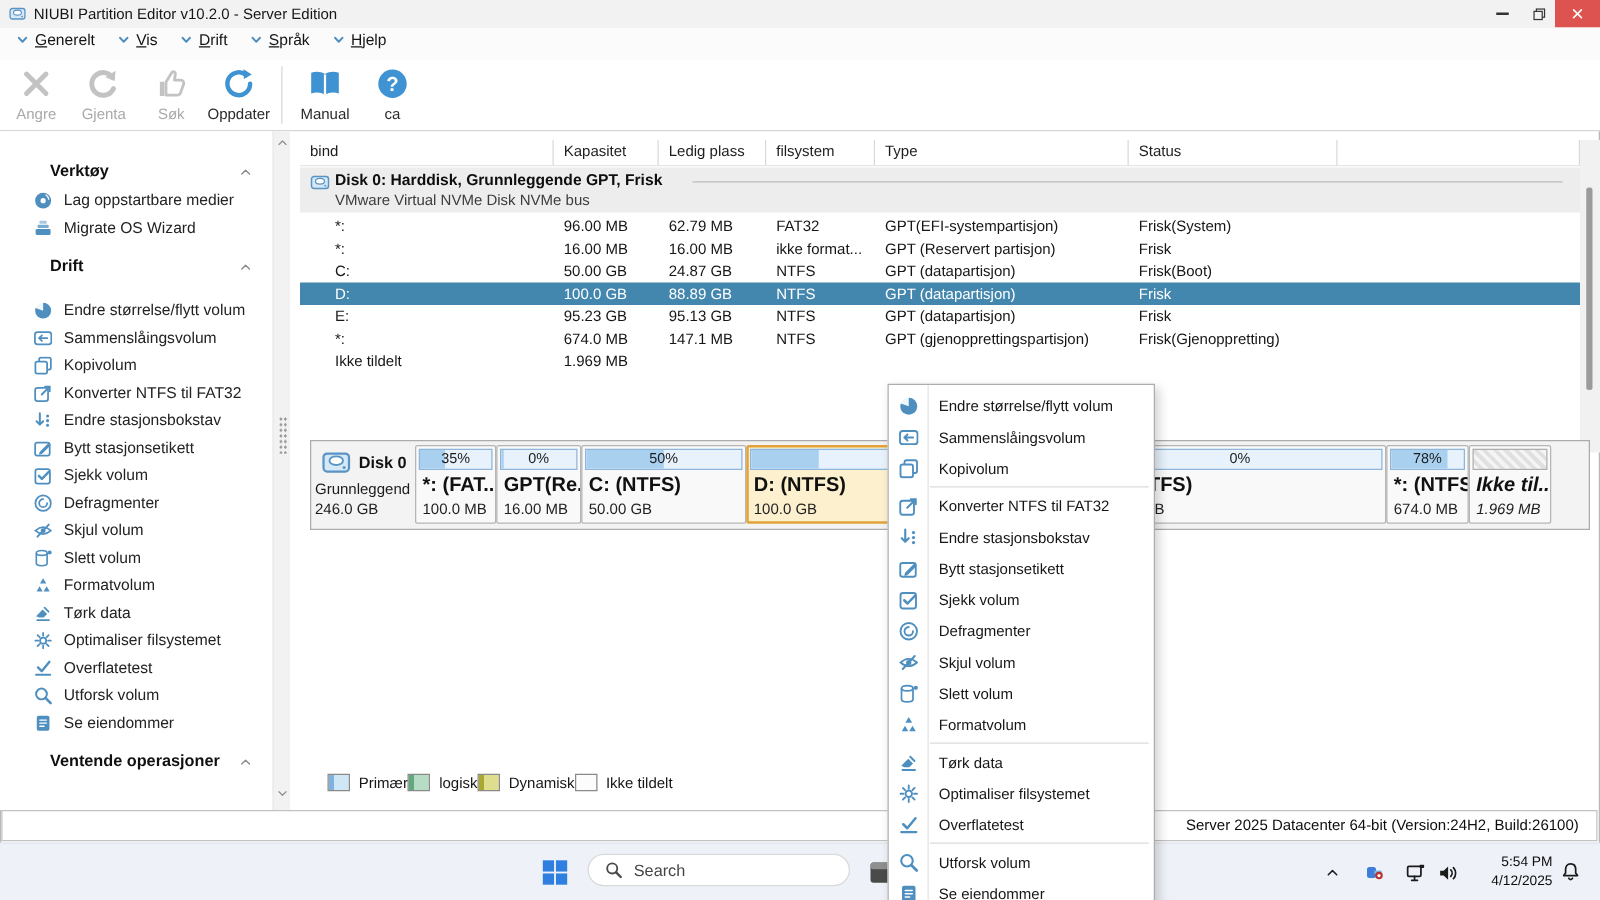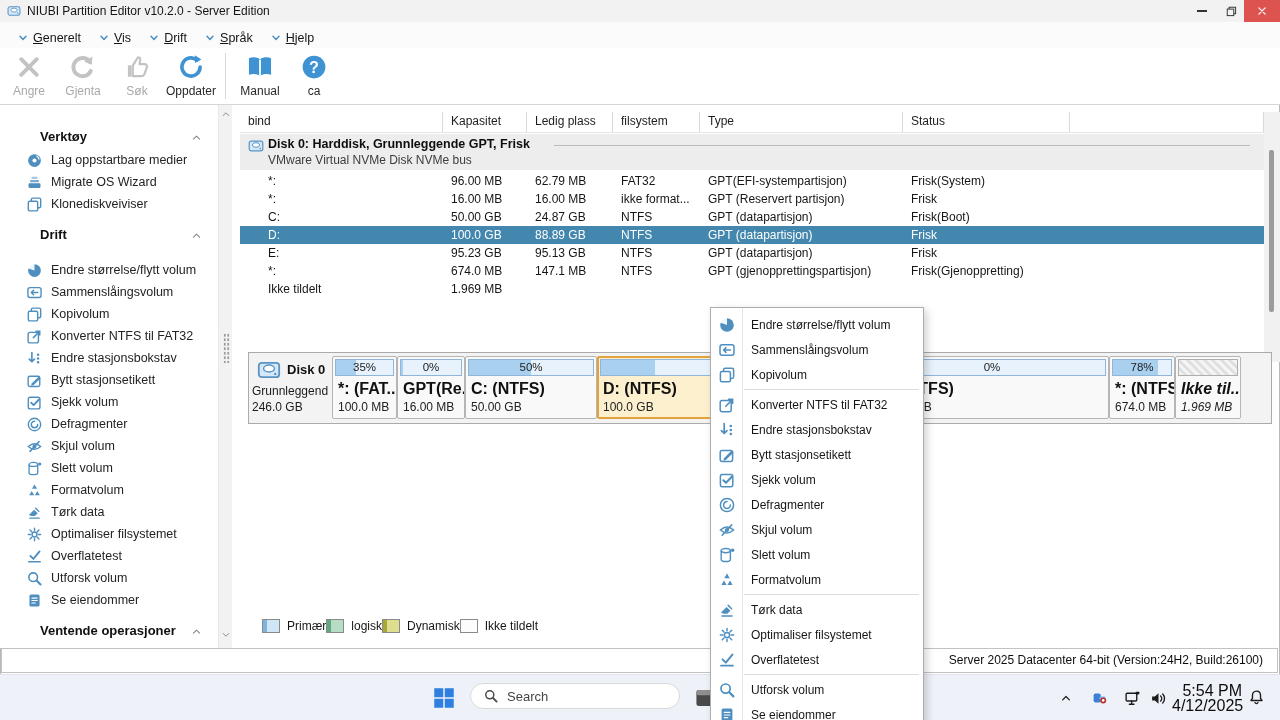--- a/index.html
+++ b/index.html
@@ -17,21 +17,21 @@
   .win-btn{position:absolute;top:0;height:22px;display:flex;align-items:center;justify-content:center;cursor:default}
   #win-min{right:62px;width:32px}
   #win-min i{display:block;width:10px;height:2px;background:#333}
   #win-restore{right:36px;width:26px;color:#333}
   #win-restore .ic{width:11px;height:11px}
   #win-close{right:0;width:36px;background:#dd5350}
   #win-close .ic{width:10px;height:10px;color:#fff}
 
   
   #menubar{position:absolute;left:0;top:22px;right:0;height:26px;background:#fbfbfb;
-           border-bottom:1px solid #efefef;display:flex;align-items:flex-end;gap:2px;padding-left:10px}
+           border-bottom:1px solid #efefef;display:flex;align-items:flex-start;gap:2px;padding-left:5px}
   .mb-item{display:flex;align-items:center;gap:5px;padding:3px 8px}
   .mb-chev{width:10px;height:10px;color:#4e8fc0}
   .mb-label{display:inline-block;font-size:12.5px;color:#151515}
   .mb-label::first-letter{text-decoration:underline}
 
   
   #toolbar{position:absolute;left:0;top:48px;right:0;height:57px;background:#fff;
            border-bottom:1px solid #d6d6d6;display:flex;align-items:center;padding-left:2px;box-sizing:border-box}
   .tb{width:54px;display:flex;flex-direction:column;align-items:center;gap:4px}
   .tb .ic{width:26px;height:26px;color:#3f93d2}
@@ -114,21 +114,21 @@
   #tb-search{position:absolute;left:470px;top:8px;width:210px;height:26px;background:#fff;border:1px solid #d9d9d9;
              border-radius:15px;display:flex;align-items:center;padding-left:13px;gap:9px;box-sizing:border-box}
   #tb-search .ic{width:14px;height:14px;color:#4a4a4a}
   #tb-search span{font-size:13px;color:#454545}
   #tb-app{position:absolute;left:694px;top:11px;width:24px;height:24px}
   .tray{position:absolute;color:#1b1b1b}
   #tr-chev{left:1060px;top:17px;width:12px;height:12px}
   #tr-vm{left:1092px;top:15px;width:16px;height:16px}
   #tr-net{left:1124px;top:15px;width:17px;height:17px}
   #tr-vol{left:1150px;top:15px;width:17px;height:17px}
-  #tr-clock{left:1172px;top:8px;width:70px;text-align:right;font-size:16px;line-height:15px;color:#0d0d0d}
+  #tr-clock{left:1172px;top:8px;width:70px;text-align:right;font-size:11px;line-height:15px;color:#0d0d0d}
   #tr-bell{left:1248px;top:14px;width:17px;height:17px}
 
   
   #context-menu{position:absolute;left:710px;top:307px;width:214px;background:#fff;border:1px solid #adadad;
                 padding:4px 0;box-shadow:3px 3px 8px rgba(0,0,0,.18);box-sizing:border-box;z-index:50}
   #context-menu::before{content:"";position:absolute;left:31px;top:0;bottom:0;width:1px;background:#e4e4e4}
   .mi{height:25px;display:flex;align-items:center;padding-left:8px;position:relative}
   .mi .ic{width:16px;height:16px;color:#4e8fc0}
   .mi-label{margin-left:16px;font-size:12px;color:#161616;white-space:nowrap}
   .mi-sep{height:1px;background:#dcdcdc;margin:2px 4px 2px 33px}
@@ -417,26 +417,20 @@
           <span class="sb-label">Lag oppstartbare medier</span>
         </div>
 
         <div class="sb-item">
           <svg class="ic">
             <use href="#ic-migrate"></use>
           </svg>
           <span class="sb-label">Migrate OS Wizard</span>
         </div>
 
-        <div class="sb-item">
-          <svg class="ic">
-            <use href="#ic-copy"></use>
-          </svg>
-          <span class="sb-label">Klonediskveiviser</span>
-        </div>
       </div>
     <div class="sb-h mt8">
       <span>Drift</span>
       <svg class="chev">
           <use href="#ic-chev-up"></use>
         </svg>
     </div>
     <div class="sb-list mt12">
 
         <div class="sb-item">

